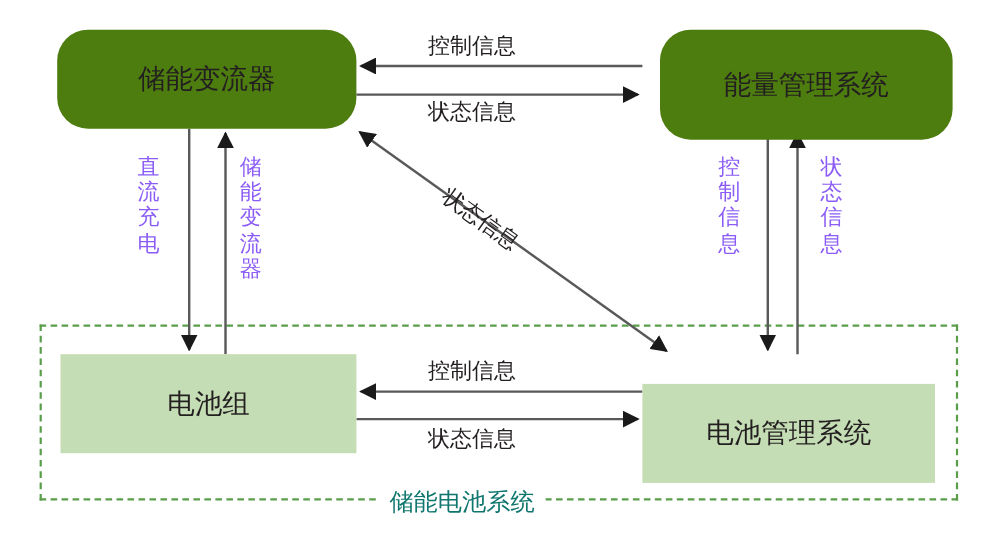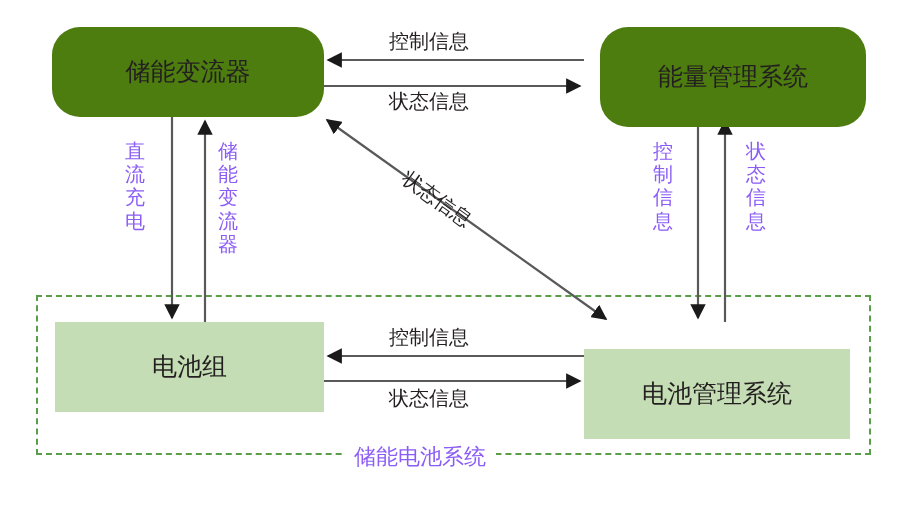--- a/index.html
+++ b/index.html
@@ -20,21 +20,21 @@
   #node-bms{left:584px;top:322px;width:266px;height:90px;font-size:25px;margin-top:27px;}
 
   .dashbox{position:absolute;left:36px;top:295px;width:835px;height:160px;
            border:2px dashed #5a9e4a;box-sizing:border-box;background:transparent;}
 
   .lbl{position:absolute;white-space:nowrap;font-size:20px;color:#231f20;}
   .lbl-v{position:absolute;font-size:20px;color:#8b5cf6;width:1.2em;
          text-align:center;line-height:1.16;word-break:break-all;}
   .lbl-rot{position:absolute;font-size:20px;color:#231f20;white-space:nowrap;
            transform-origin:left top;}
-  .caption{position:absolute;font-size:22px;color:#8b5cf6;background:#ffffff;
+  .caption{position:absolute;font-size:22px;color:#0f766e;background:#ffffff;
            padding:0 10px;white-space:nowrap;}
 </style>
 </head>
 <body>
 
 <div id="canvas">
 
   <div class="dashbox"></div>
 
   <svg class="layer" viewBox="0 0 914 506">

